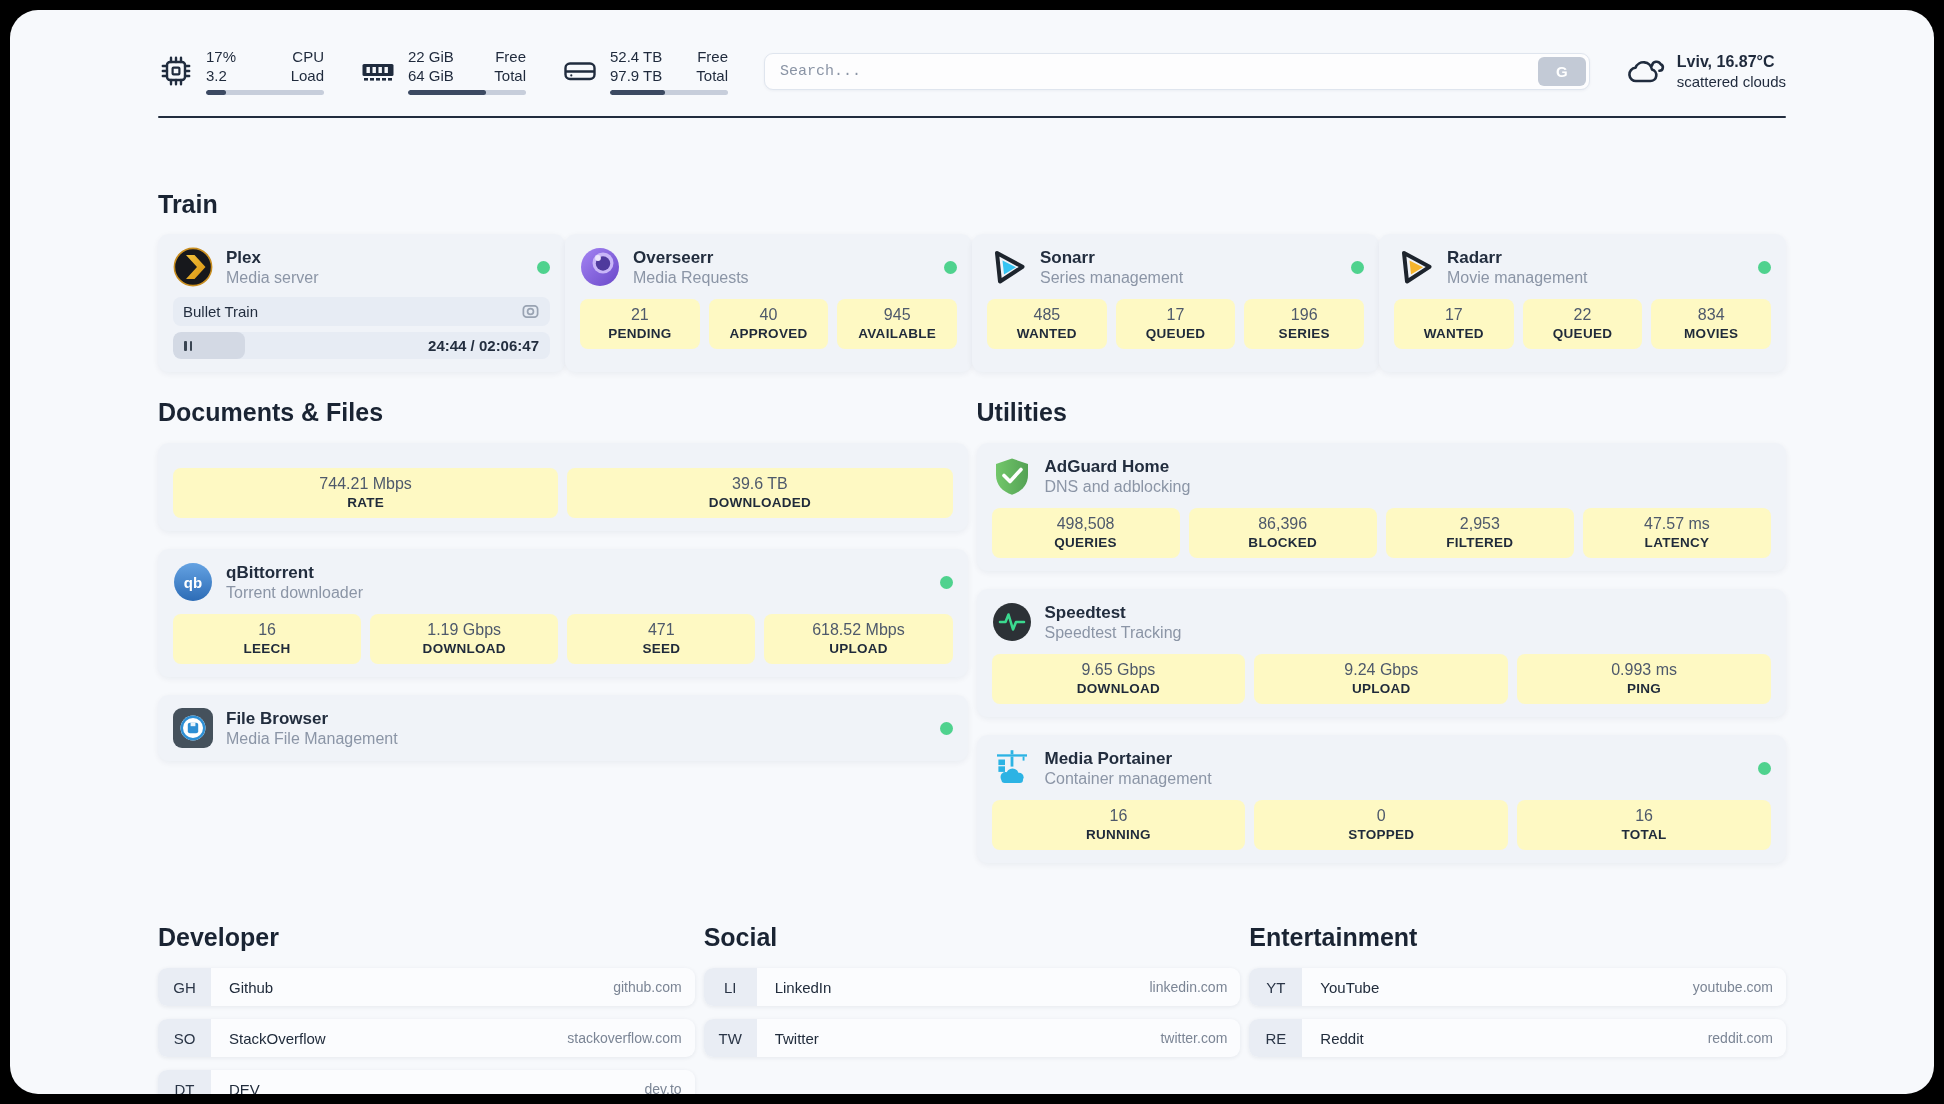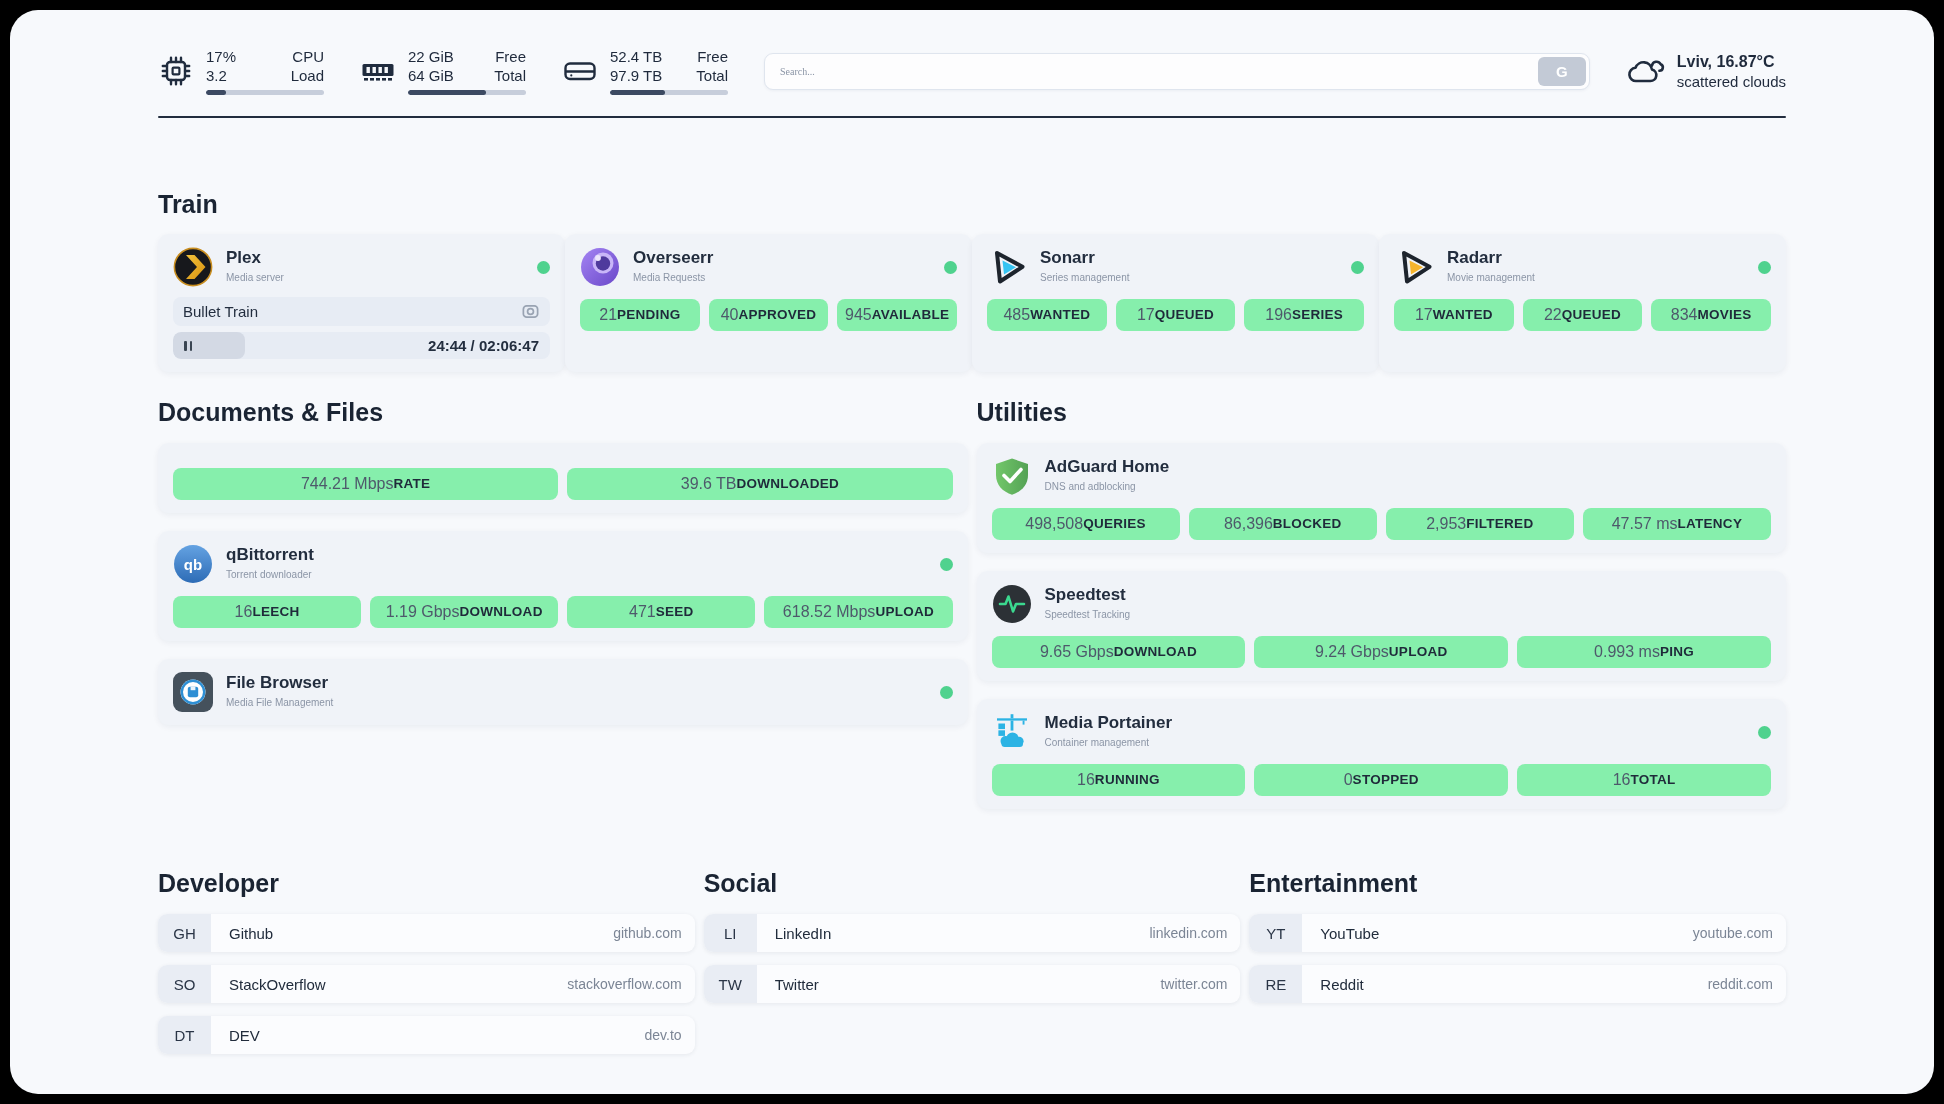--- a/index.html
+++ b/index.html
@@ -16,22 +16,22 @@
   .sys-body { display:flex; flex-direction:column; gap:5px; }
   .sys-rows { display:flex; justify-content:space-between; gap:30px; }
   .sys-col { display:flex; flex-direction:column; }
   .sys-col.right { text-align:right; }
   .sys-col span { font-size:15px; line-height:19px; color:#1f2a3c; }
   .sys-track { width:118px; height:5px; border-radius:3px; background:#c7cedb; overflow:hidden; }
   .sys-fill { height:100%; background:#3c4a62; border-radius:3px; }
   .searchbox { flex:1; position:relative; height:37px; }
   .searchbox input {
     width:100%; height:100%; border:1px solid #dfe5ee; border-radius:9px;
-    background:#fdfdfe; padding:0 64px 0 15px; font-size:10px; color:#1f2a3c;
-    font-family:Liberation Serif, serif; outline:none;
+    background:#fdfdfe; padding:0 64px 0 15px; font-size:15px; color:#1f2a3c;
+    font-family:Liberation Mono, monospace; outline:none;
     box-shadow:0 1px 3px rgba(25,40,70,.05);
   }
   .searchbox input::placeholder { color:#8a94a5; }
   .search-btn {
     position:absolute; right:4px; top:4px; bottom:4px; width:48px;
     background:#c3cad6; border-radius:6px; display:flex; align-items:center;
     justify-content:center; color:#fff; font-size:15px; font-weight:700; cursor:pointer;
   }
   .weather { display:flex; align-items:center; gap:11px; }
   .weather-text { display:flex; flex-direction:column; }
@@ -43,26 +43,26 @@
   .media-section { margin-top:70px; }
   .media-grid { margin-top:14px; display:grid; grid-template-columns:repeat(4,1fr); }
   .app-card {
     background:#f0f3f8; border-radius:11px; padding:13px 15px;
     box-shadow:0 2px 6px rgba(25,40,70,.06); cursor:pointer;
   }
   .app-head { display:flex; align-items:center; gap:13px; }
   .app-icon { width:40px; height:40px; flex:0 0 40px; }
   .app-titles { display:flex; flex-direction:column; }
   .app-name { font-size:17px; font-weight:700; color:#222d3e; line-height:22px; }
-  .app-desc { font-size:10px; color:#8b95a6; line-height:18px; }
+  .app-desc { font-size:16px; color:#8b95a6; line-height:18px; }
   .status-dot { width:13px; height:13px; border-radius:50%; background:#4fd28e; margin-left:auto; align-self:center; }
   .stats-row { display:flex; gap:9px; margin-top:12px; }
   .stat-box {
-    flex:1; background:#86efac; border-radius:8px; padding:5px 4px 6px;
-    display:flex; flex-direction:row; align-items:center; justify-content:center;
+    flex:1; background:#fef9c3; border-radius:8px; padding:5px 4px 6px;
+    display:flex; flex-direction:column; align-items:center; justify-content:center;
   }
   .stat-value { font-size:16px; color:#4e596b; line-height:21px; }
   .stat-label { font-size:13.5px; font-weight:700; color:#1f2a3a; line-height:18px; letter-spacing:.02em; }
   
   .np-row {
     margin-top:10px; height:29px; background:#e7ecf4; border-radius:8px;
     display:flex; align-items:center; padding:0 10px; justify-content:space-between;
   }
   .np-title { font-size:15px; color:#232e3f; }
   .prog-row {

